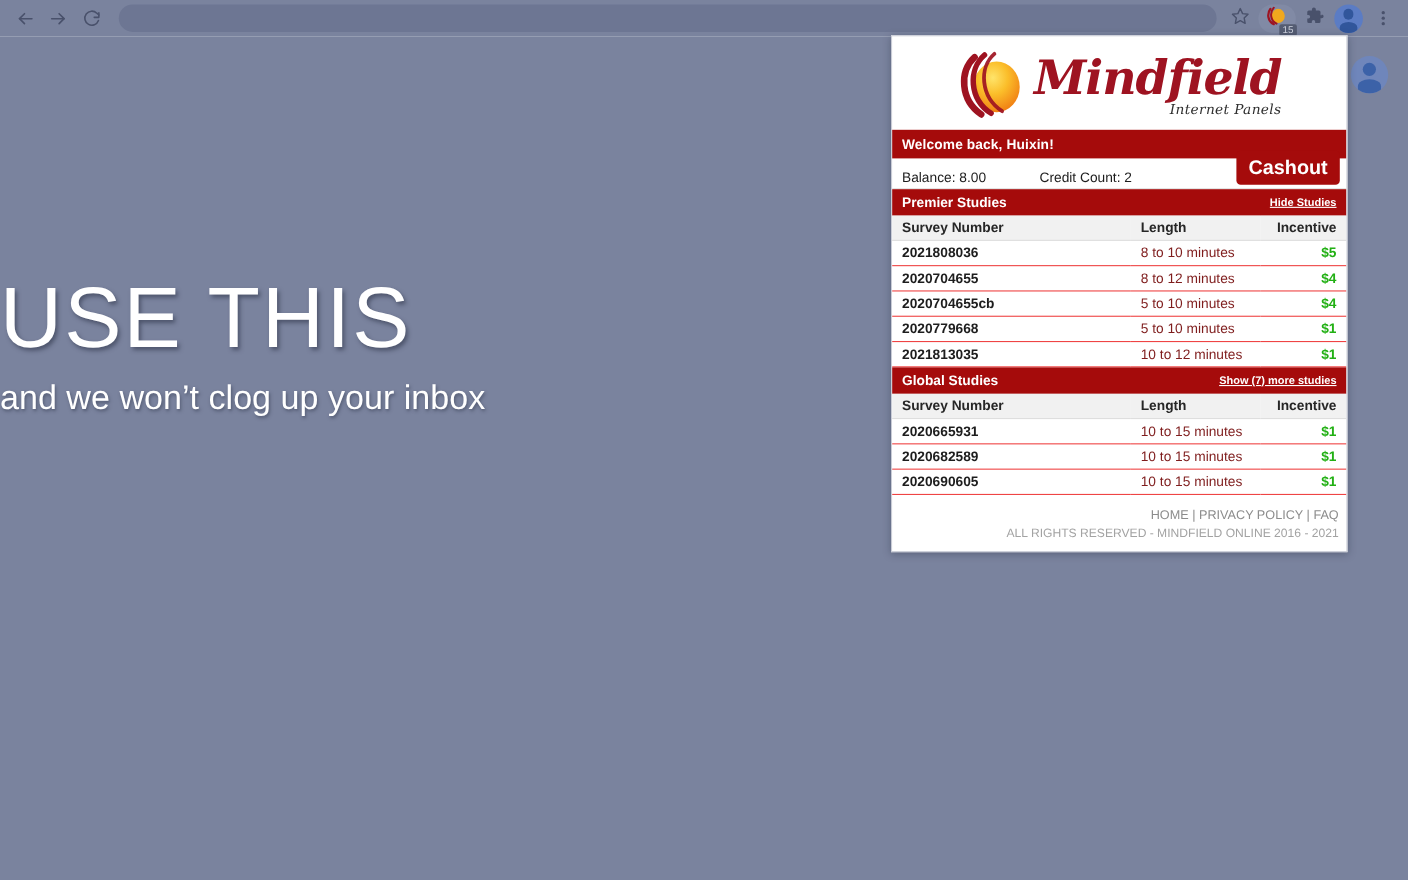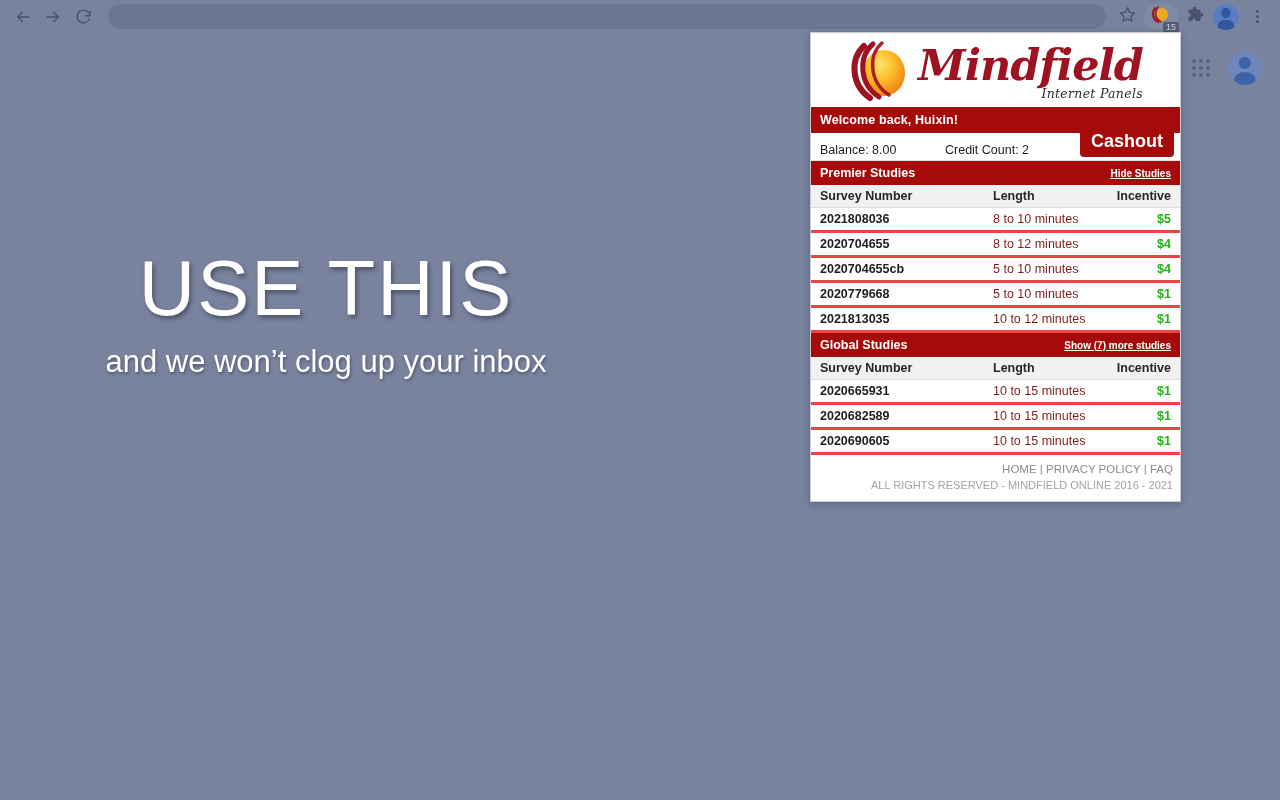--- a/index.html
+++ b/index.html
@@ -91,37 +91,37 @@
   #apps-grid i { width: 4px; height: 4px; border-radius: 50%; background: #3f4a68; display: block; }
   #page-avatar {
     width: 34px; height: 34px; border-radius: 50%;
     background: #6f86bb; overflow: hidden;
   }
   #page-avatar .avatar-person::before,
   #page-avatar .avatar-person::after { background: #3c62a8; }
 
   #hero {
     position: absolute; left: 0; top: 215px;
-    width: 652px; text-align: center;
+    width: 652px; text-align: left;
     color: #ffffff;
   }
   #hero-title {
     font-size: 78px; font-weight: 400; letter-spacing: 2px;
     line-height: 1.05;
     text-shadow: 2px 3px 4px rgba(40,46,66,.55);
   }
   #hero-subtitle {
     font-size: 31px; font-weight: 400; margin-top: 14px;
     text-shadow: 1px 2px 3px rgba(40,46,66,.5);
   }
 
   
   #extension-popup {
     position: absolute; left: 810px; top: 32px;
-    width: 371px; height: 470px;
+    width: 415px; height: 470px;
     background: #ffffff;
     border: 1px solid #c9ccd6;
     box-shadow: 0 2px 7px rgba(30,35,55,.35);
     overflow: hidden;
     display: flex; flex-direction: column;
   }
 
   
   #popup-logo-area {
     height: 85px; display: flex; align-items: center; justify-content: center;
@@ -180,21 +180,21 @@
   .studies-table thead th {
     background: #f1f1f1; color: #262626;
     font-size: 12.5px; font-weight: 700;
     text-align: left; padding: 4px 9px;
     border-bottom: 1px solid #dedede;
   }
   .studies-table th.col-length { text-align: left; width: 118px; }
   .studies-table th.col-incentive { text-align: right; width: 78px; }
   .studies-table tbody td {
     font-size: 12.5px; padding: 4px 9px;
-    border-bottom: 3px solid #ef4444;
+    border-bottom: 1px solid #ef4444;
     background: #ffffff;
   }
   td.cell-survey { font-weight: 700; color: #1d1d1d; }
   td.cell-length { color: #7f1d1d; font-size: 10.5px; width: 118px; }
   td.cell-incentive {
     color: #22b014; font-weight: 700; text-align: right;
     font-size: 12.5px; width: 78px;
   }
 
   

